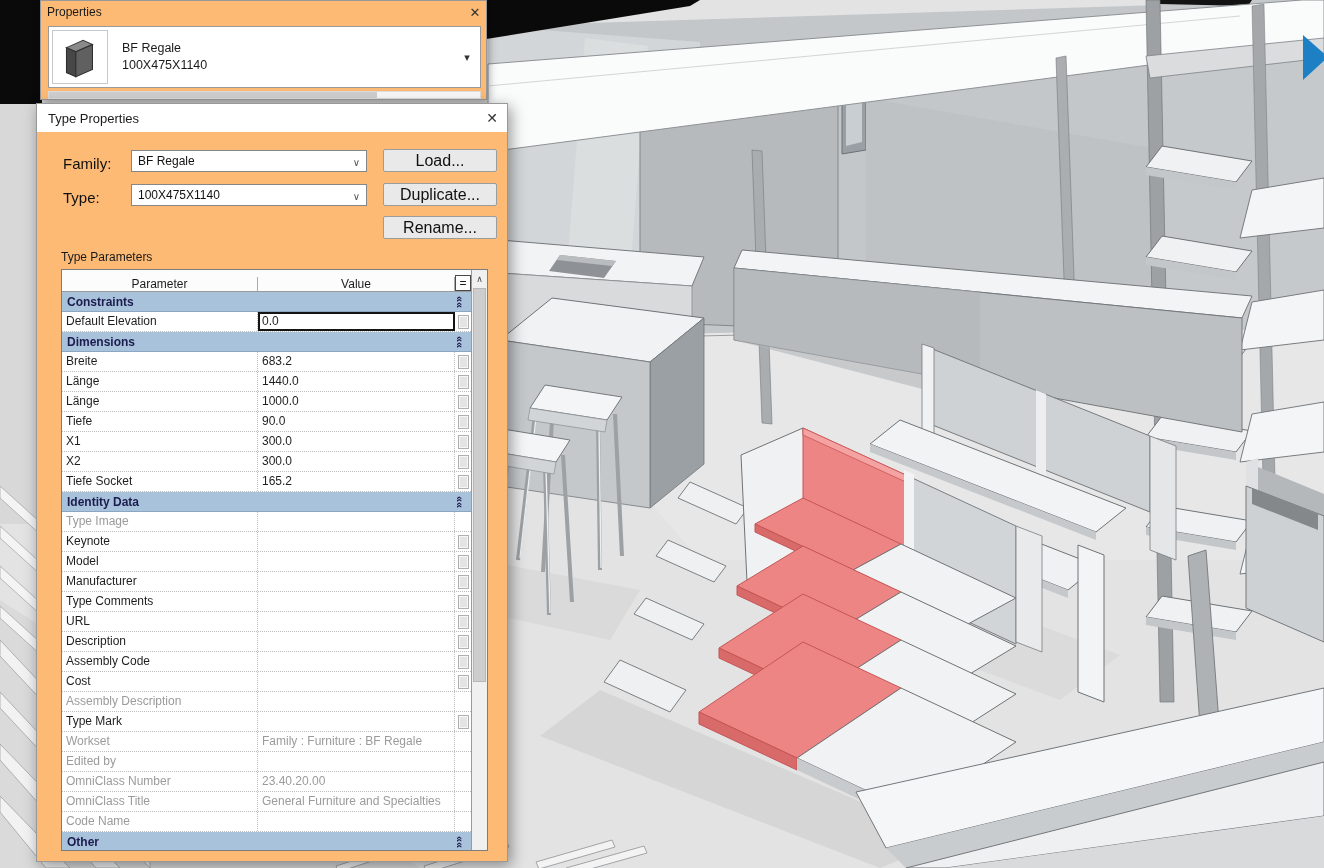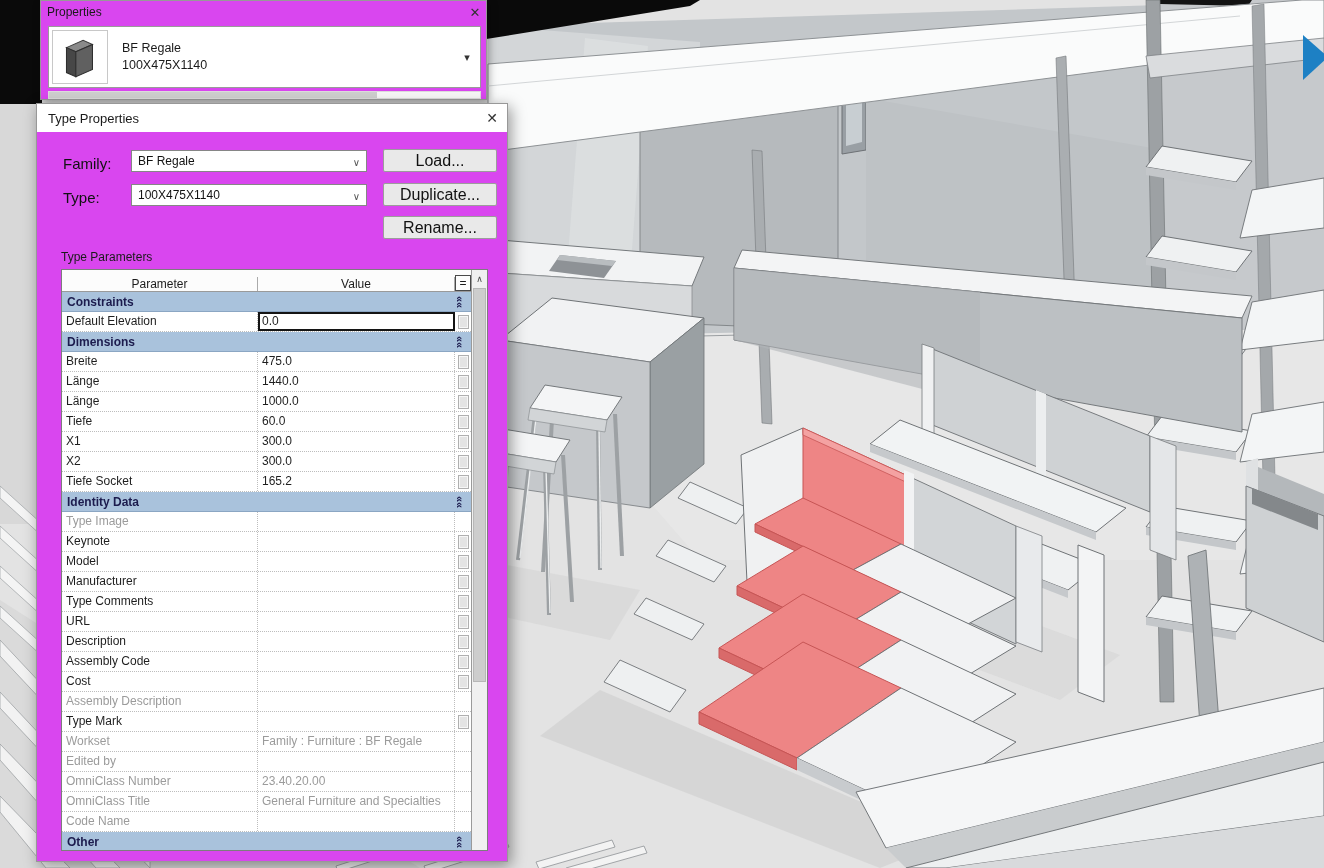--- a/index.html
+++ b/index.html
@@ -8,21 +8,21 @@
     --sel-red-dark:#d96a6a;
     --sel-red-light:#f4a2a2;
     --marker-blue:#1d80c4;
   }
   *{margin:0;padding:0;box-sizing:border-box;font-family:"Liberation Sans",sans-serif;}
   html,body{width:1324px;height:868px;overflow:hidden;background:#e3e3e3;}
   #stage{position:relative;width:1324px;height:868px;overflow:hidden;}
   #scene{position:absolute;left:0;top:0;}
 
   
-  .win{position:absolute;background:#d946ef;border:1px solid #989898;}
+  .win{position:absolute;background:#fdba74;border:1px solid #989898;}
   .titlebar{position:relative;height:22px;display:flex;align-items:center;}
   .titlebar .t{font-size:12px;color:#1a1a1a;padding-left:6px;flex:1;}
   .closex{width:22px;text-align:center;font-size:13px;color:#333;cursor:default;}
 
   
   #palette{left:40px;top:0;width:447px;height:100px;box-shadow:2px 2px 8px rgba(0,0,0,.35);}
   #type-selector{position:absolute;left:7px;top:25px;width:433px;height:62px;background:#fff;border:1px solid #9a9a9a;display:flex;align-items:center;}
   #thumb{width:56px;height:54px;margin-left:3px;background:#fff;border:1px solid #c8c8c8;}
   .sel-text{margin-left:14px;flex:1;}
   .sel-text div{font-size:12.5px;color:#1a1a1a;line-height:17px;}
@@ -334,42 +334,42 @@
               <div class="qcell">
                 <div class="qbtn"></div>
               </div>
             </div>
             <div class="sec-hdr">
               <span class="sec-lab">Dimensions</span>
               <span class="sec-chev">««</span>
             </div>
             <div class="prow">
               <div class="pcell">Breite</div>
-              <div class="vcell">475.0</div>
+              <div class="vcell">683.2</div>
               <div class="qcell">
                 <div class="qbtn"></div>
               </div>
             </div>
             <div class="prow">
               <div class="pcell">Länge</div>
               <div class="vcell">1440.0</div>
               <div class="qcell">
                 <div class="qbtn"></div>
               </div>
             </div>
             <div class="prow">
               <div class="pcell">Länge</div>
               <div class="vcell">1000.0</div>
               <div class="qcell">
                 <div class="qbtn"></div>
               </div>
             </div>
             <div class="prow">
               <div class="pcell">Tiefe</div>
-              <div class="vcell">60.0</div>
+              <div class="vcell">90.0</div>
               <div class="qcell">
                 <div class="qbtn"></div>
               </div>
             </div>
             <div class="prow">
               <div class="pcell">X1</div>
               <div class="vcell">300.0</div>
               <div class="qcell">
                 <div class="qbtn"></div>
               </div>

